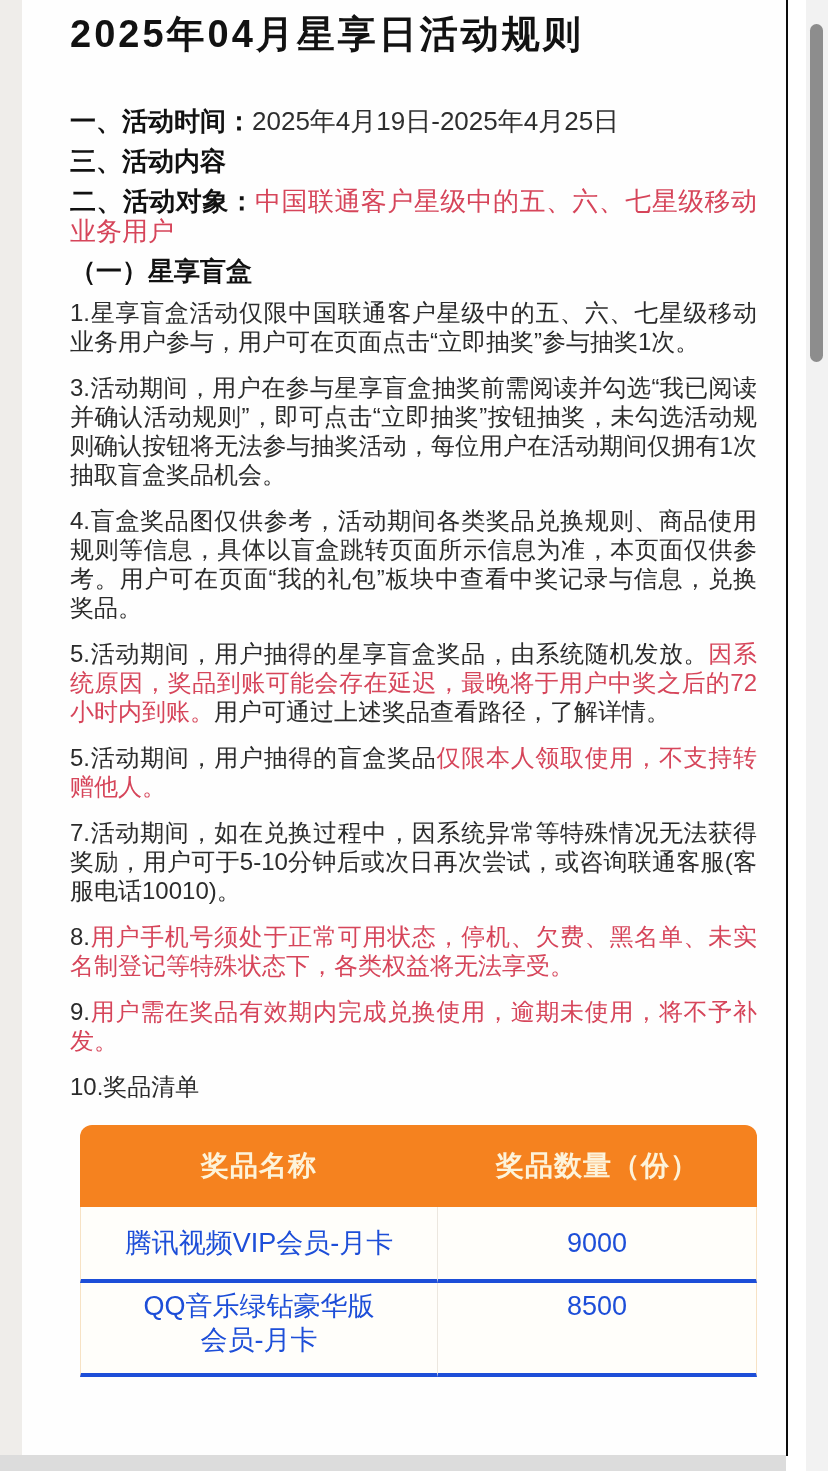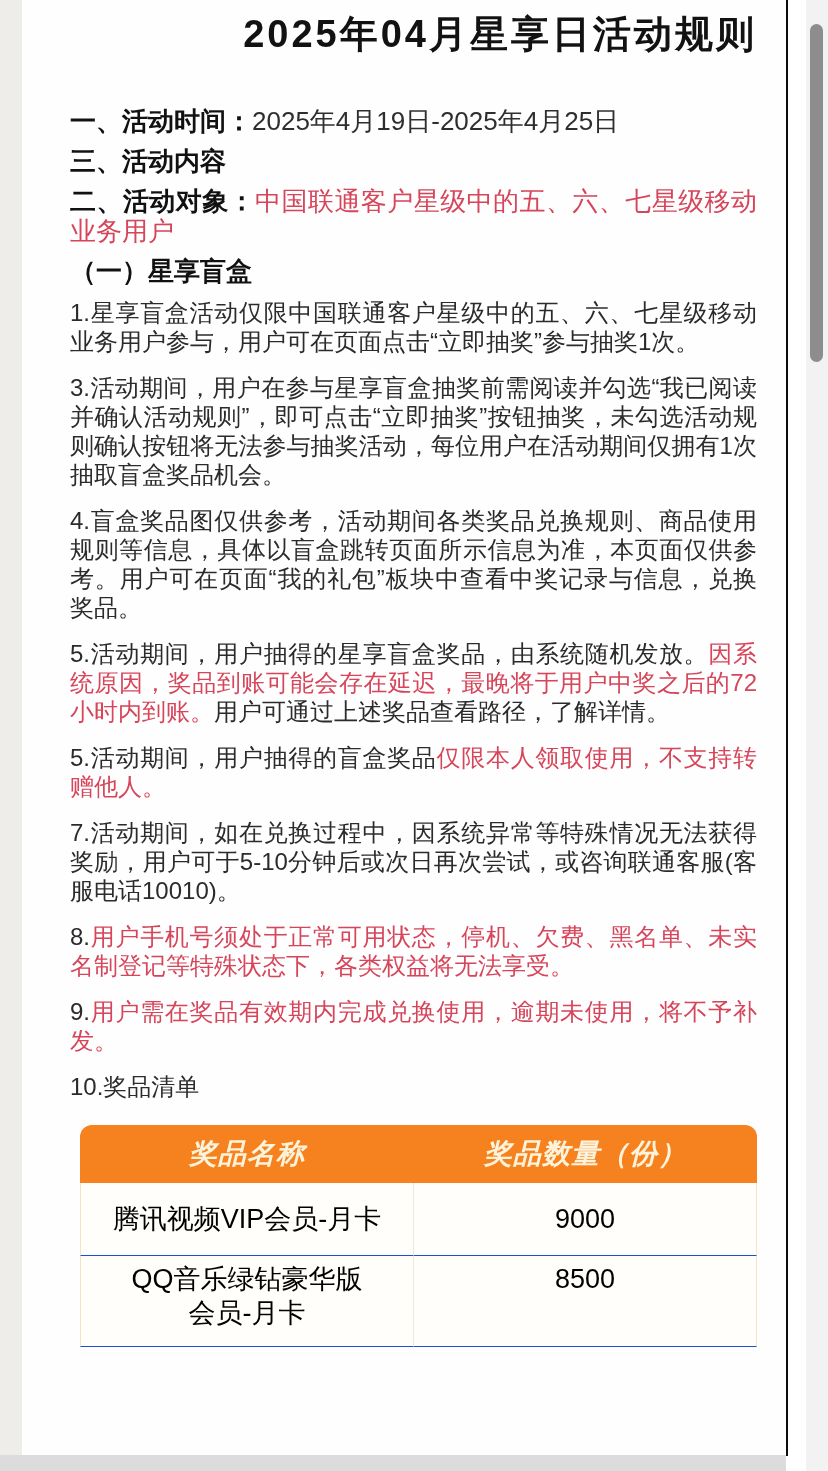--- a/index.html
+++ b/index.html
@@ -8,42 +8,42 @@
     background:#ffffff;
     font-family:"Liberation Sans","DejaVu Sans",sans-serif;
   }
   .left-margin { position:absolute; left:0; top:0; width:22px; height:1456px; background:#efedea; }
   .content {
     position:absolute; left:22px; top:0; width:764px; height:1455px;
     background:#fefefe; box-sizing:border-box; padding:10px 29px 0 48px; overflow:hidden;
   }
   .title {
     margin:0 0 48px 0; font-size:38px; line-height:48px; font-weight:bold;
-    color:#121212; text-align:right; letter-spacing:3px;
+    color:#121212; text-align:left; letter-spacing:3px;
   }
   .intro-line { font-size:26px; line-height:30px; margin-bottom:10px; color:#2e2e2e; text-align:justify; }
   .intro-line.no-value { margin-top:6px; }
   .intro-line .label { font-weight:bold; color:#111; }
   .subheading { font-size:26px; line-height:30px; font-weight:bold; color:#111; margin:6px 0 12px 0; }
   .rule { margin:0 0 17px 0; font-size:24px; line-height:29px; color:#2b2b2b; text-align:justify; }
   .rule:last-child { margin-bottom:24px; }
   .seg-red { color:var(--accent-red,#d6455a); }
   .seg-black { color:#2b2b2b; }
   .intro-line .value-red { color:var(--accent-red,#d6455a); }
 
   table.prize { margin-left:10px; width:677px; border-collapse:separate; border-spacing:0; table-layout:fixed; }
   table.prize th {
     background:var(--table-orange,#f5821f); color:var(--table-cream,#fdf3da);
-    font-size:28px; font-weight:bold; height:58px; padding:0; letter-spacing:1px;font-style:italic;
+    font-size:28px; font-weight:bold; height:58px; padding:12px; letter-spacing:1px;
   }
   table.prize th:first-child { border-radius:12px 0 0 0; width:334px; }
   table.prize th:last-child  { border-radius:0 12px 0 0; }
   table.prize td {
-    background:#fffefa; text-align:center; font-size:27px; color:#000000;
-    border-bottom:1px solid #1d4ed8; padding:0;
+    background:#fffefa; text-align:center; font-size:27px; color:#1d4ed8;
+    border-bottom:4px solid #1d4ed8; padding:0;
   }
   table.prize td:first-child { border-left:1px solid #f7e2c4; border-right:1px solid #ece7df; }
   table.prize td:last-child  { border-right:1px solid #f7e2c4; }
   tr.prize-row-0 td { height:72px; }
   tr.prize-row-1 td { height:84px; vertical-align:top; padding-top:6px; line-height:34px; }
   td .cell-text { line-height:34px; }
   td .cell-text.long { display:inline-block; max-width:245px; }
 
   .window-edge { position:absolute; left:786px; top:0; width:2px; height:1456px; background:#0c0c0c; }
   .scroll-track { position:absolute; left:806px; top:0; width:22px; height:1471px; background:#f2f2f2; }

